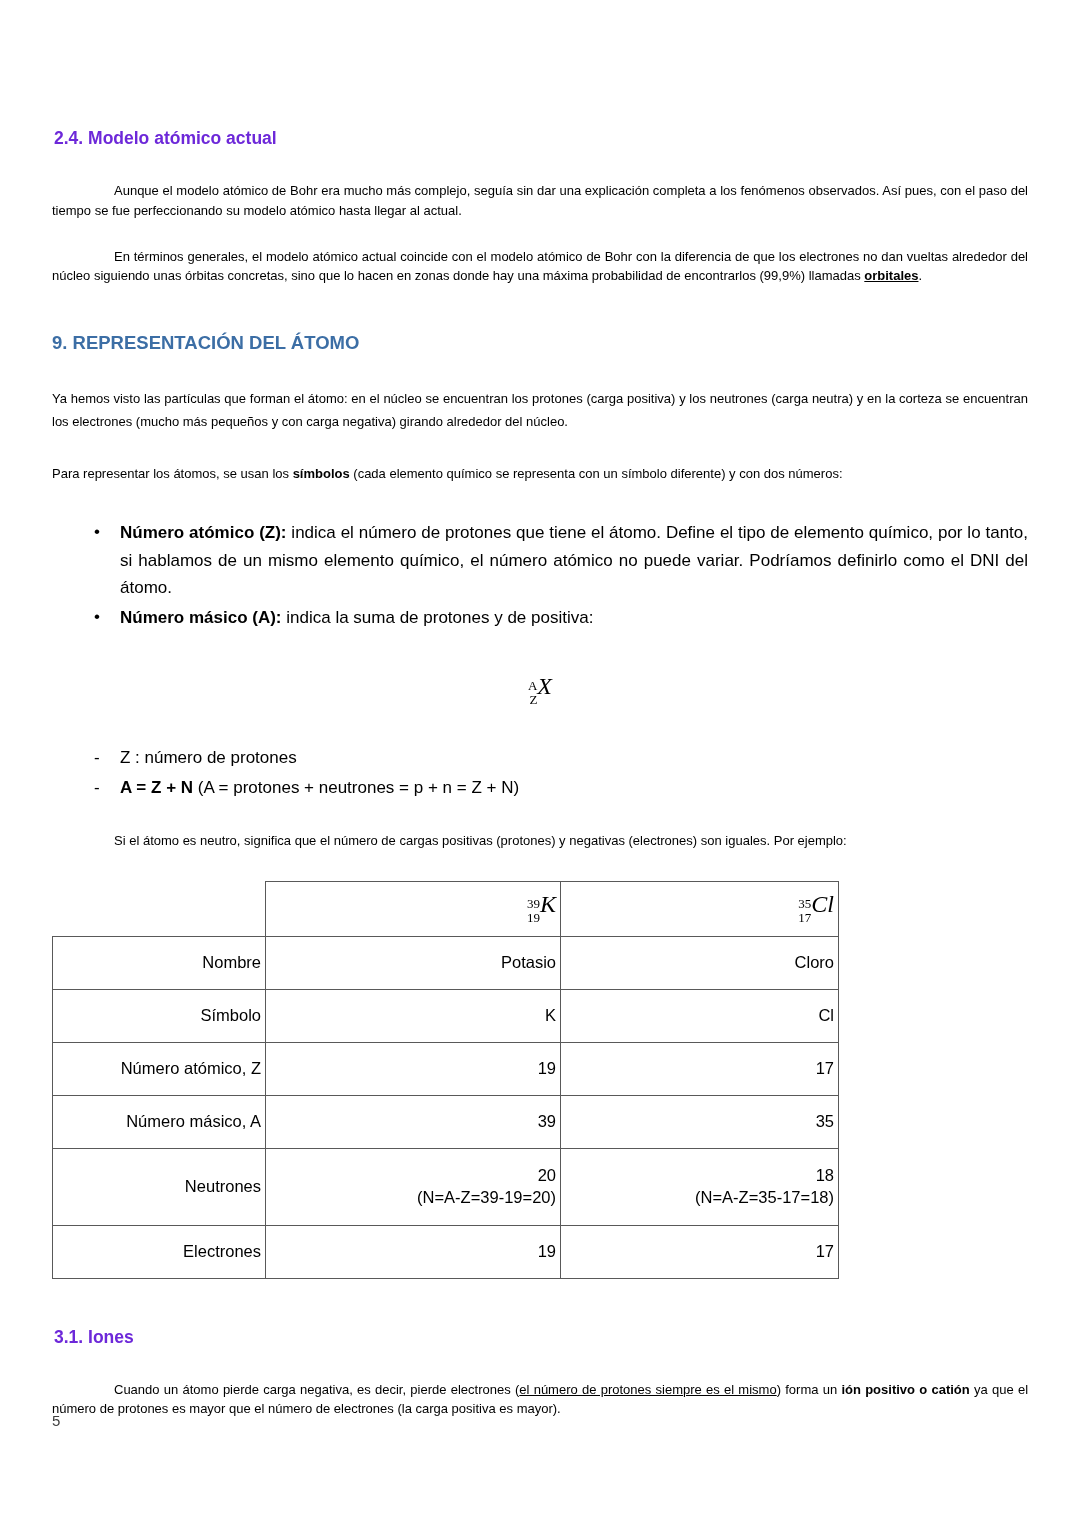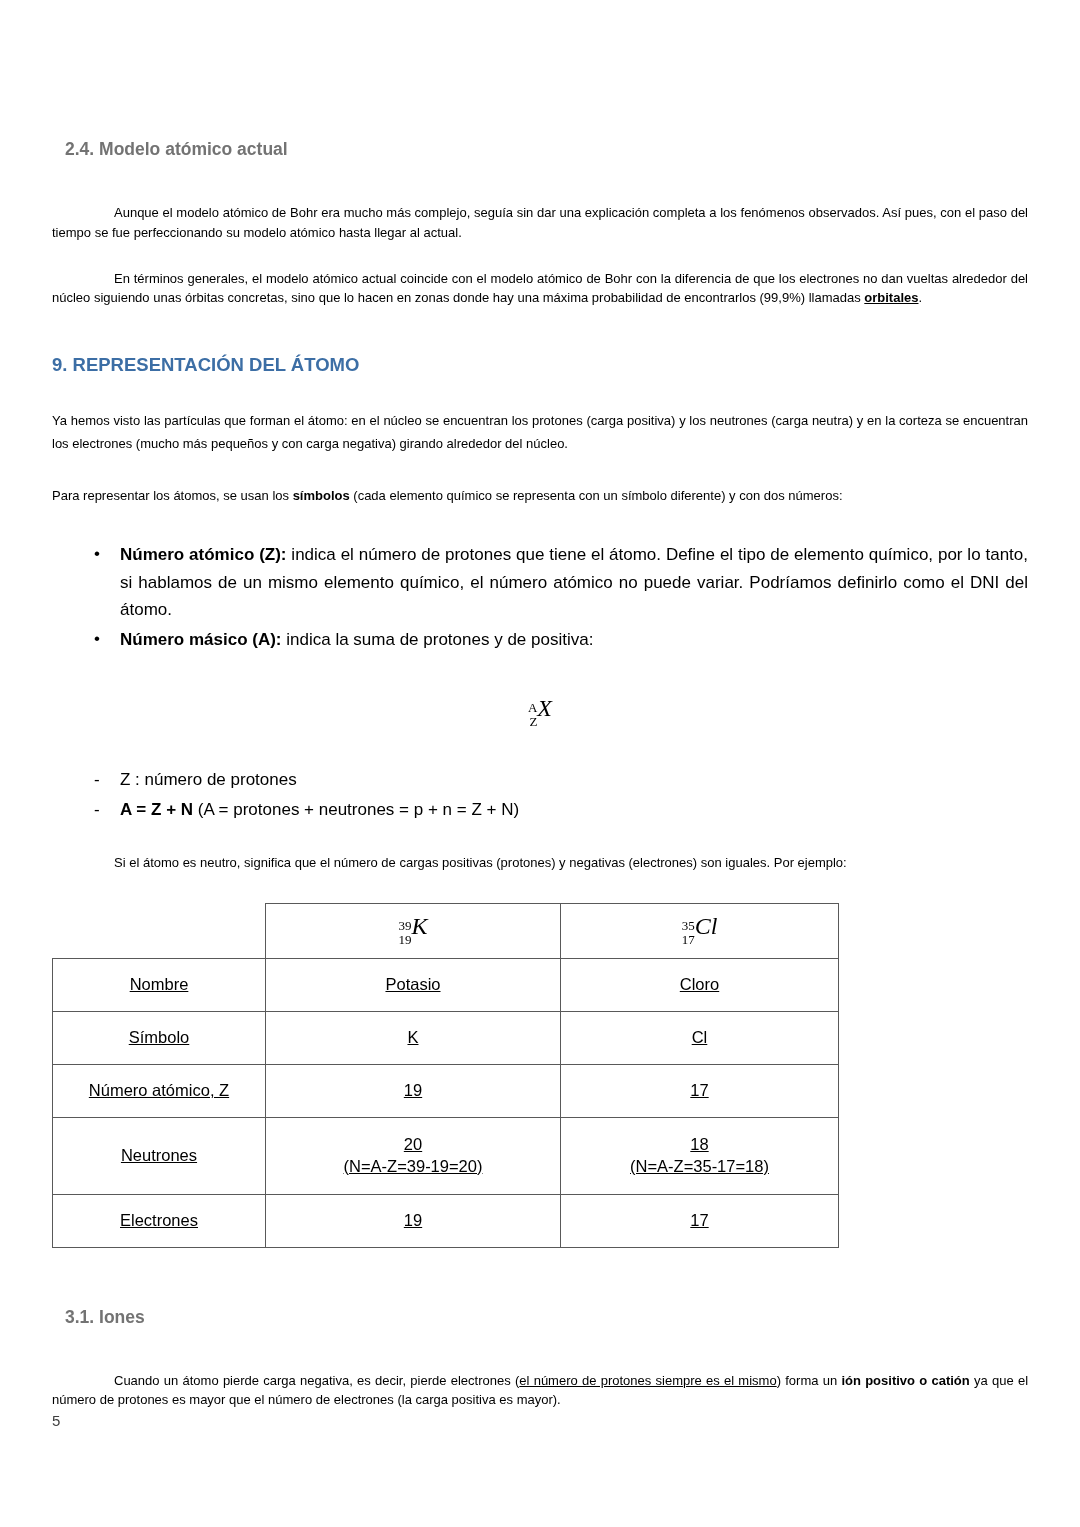--- a/index.html
+++ b/index.html
@@ -27,22 +27,22 @@
     position: absolute;
     left: 52px;
     top: 0;
     width: 976px;
   }
 
   
   h2.sub-heading {
     font-size: 17.5px;
     font-weight: bold;
-    color: #737373;
-    margin: 13px;
+    color: #6d28d9;
+    margin: 2px;
     line-height: 1.2;
   }
   h2.main-heading {
     font-size: 18.5px;
     font-weight: bold;
     color: #3c6ea5;
     margin: 0;
     line-height: 1.2;
   }
 
@@ -145,25 +145,24 @@
     border-collapse: collapse;
     width: 786px;
     table-layout: fixed;
     font-size: 16.5px;
   }
   table.iso-table col.c1 { width: 213px; }
   table.iso-table col.c2 { width: 295px; }
   table.iso-table col.c3 { width: 278px; }
   table.iso-table td {
     border: 1px solid #595959;
-    text-align: center;
+    text-align: right;
     vertical-align: middle;
     padding: 14px 4px;
     line-height: 1.32;
-    text-decoration: underline;
   }
   table.iso-table td.blank-corner {
     border-top: none;
     border-left: none;
     border-bottom: none;
   }
   table.iso-table tr.header-row td.iso-cell {
     height: 46px;
     padding-top: 4px;
     padding-bottom: 4px;
@@ -284,20 +283,25 @@
         <tr class="data-row">
           <td>Símbolo</td>
           <td>K</td>
           <td>Cl</td>
         </tr>
         <tr class="data-row">
           <td>Número atómico, Z</td>
           <td>19</td>
           <td>17</td>
         </tr>
+        <tr class="data-row">
+          <td>Número másico, A</td>
+          <td>39</td>
+          <td>35</td>
+        </tr>
         <tr class="tall-row">
           <td>Neutrones</td>
           <td>
             <span>20</span><br>
             <span>(N=A-Z=39-19=20)</span>
           </td>
           <td>
             <span>18</span><br>
             <span>(N=A-Z=35-17=18)</span>
           </td>

